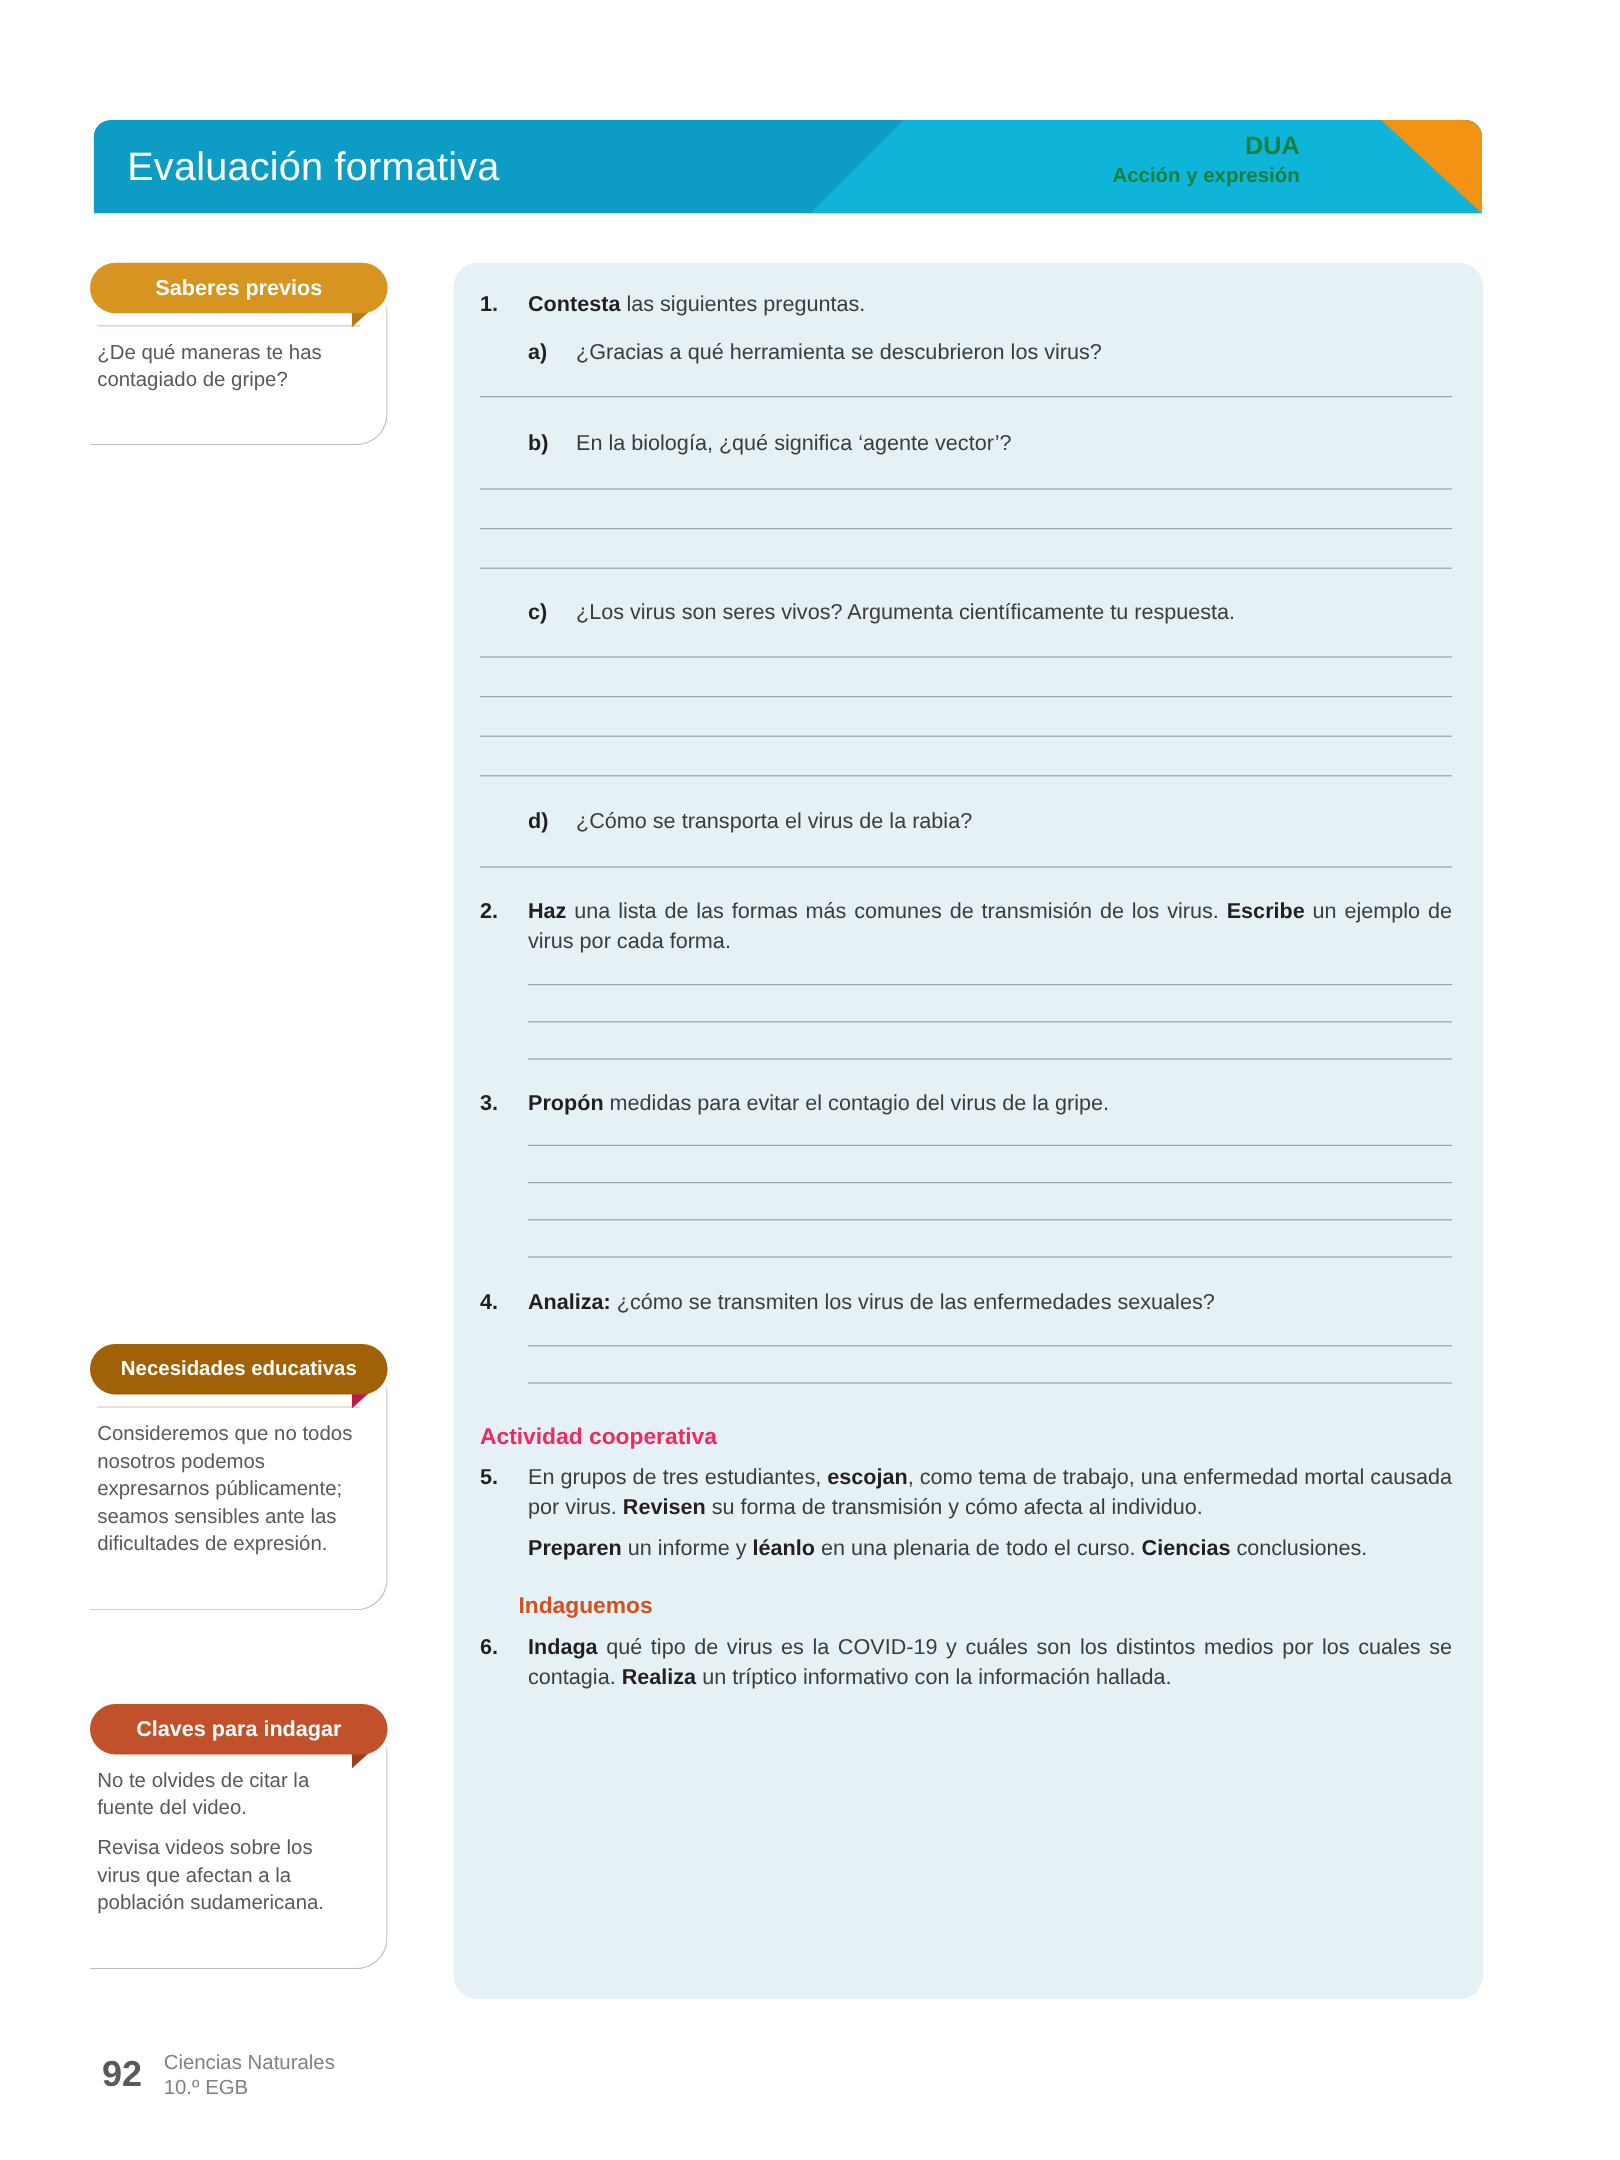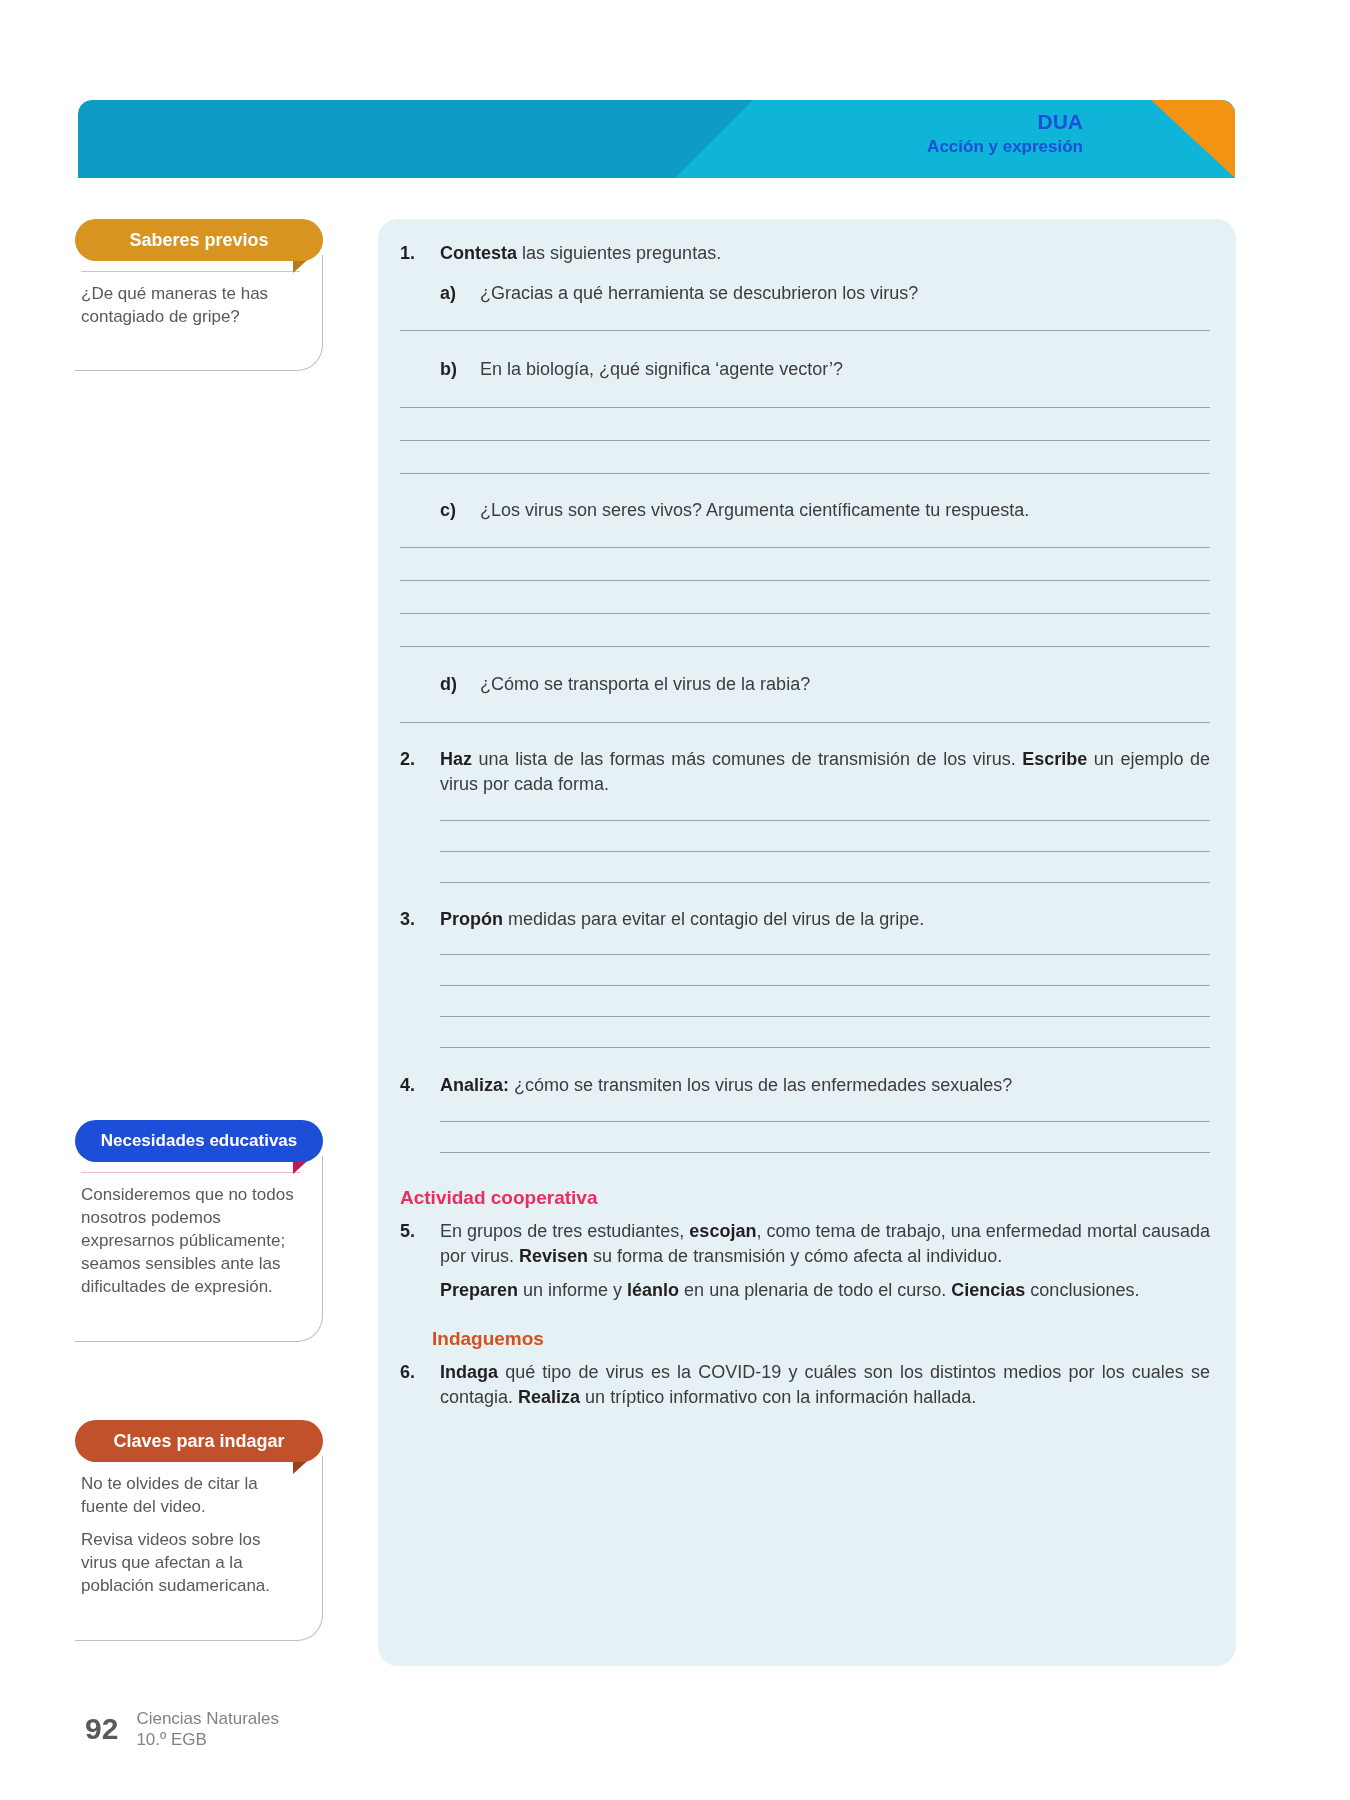--- a/index.html
+++ b/index.html
@@ -61,21 +61,21 @@
     font-size: 33px;
     font-weight: 400;
     letter-spacing: 0.2px;
     white-space: nowrap;
   }
   .header-dua {
     position: absolute;
     right: 152px;
     top: 9px;
     text-align: right;
-    color: #1d4ed8;
+    color: #15803d;
     line-height: 1.28;
   }
   .header-dua .dua-main {
     font-size: 21px;
     font-weight: bold;
     display: block;
   }
   .header-dua .dua-sub {
     font-size: 17px;
     font-weight: bold;
@@ -184,21 +184,21 @@
     border-bottom: 1.5px solid #bcbec0;
     border-bottom-right-radius: 26px;
     box-sizing: border-box;
   }
   .side-body p { margin: 0 0 10px 0; }
   .side-body p:last-child { margin-bottom: 0; }
 
   
   .pill-gold { background: #d79420; }
   .tab-gold:after { background: #b87a14; }
-  .pill-pink { background: #1d4ed8; }
+  .pill-pink { background: #a16207; }
   .tab-pink:after { background: #c01a4c; }
   .pill-rust { background: #c0512b; }
   .tab-rust:after { background: #9c3f20; }
 
   
   .body-hairline {
     height: 1px;
     background: #d9c7a4;
     margin: 0 0 10px 0;
   }
@@ -227,20 +227,21 @@
   }
   .footer-meta span { display: block; }
 </style>
 </head>
 <body>
 
 <div class="header">
   <div class="header-left"></div>
   <div class="header-right"></div>
   <div class="header-orange"></div>
+  <div class="header-title">Evaluación formativa</div>
   <div class="header-dua">
     <span class="dua-main">DUA</span>
     <span class="dua-sub">Acción y expresión</span>
   </div>
 </div>
 
 <div class="side-box" style="top:219px;">
   <div class="side-tab tab-gold"></div>
   <div class="side-pill pill-gold">Saberes previos</div>
   <div class="side-body">

